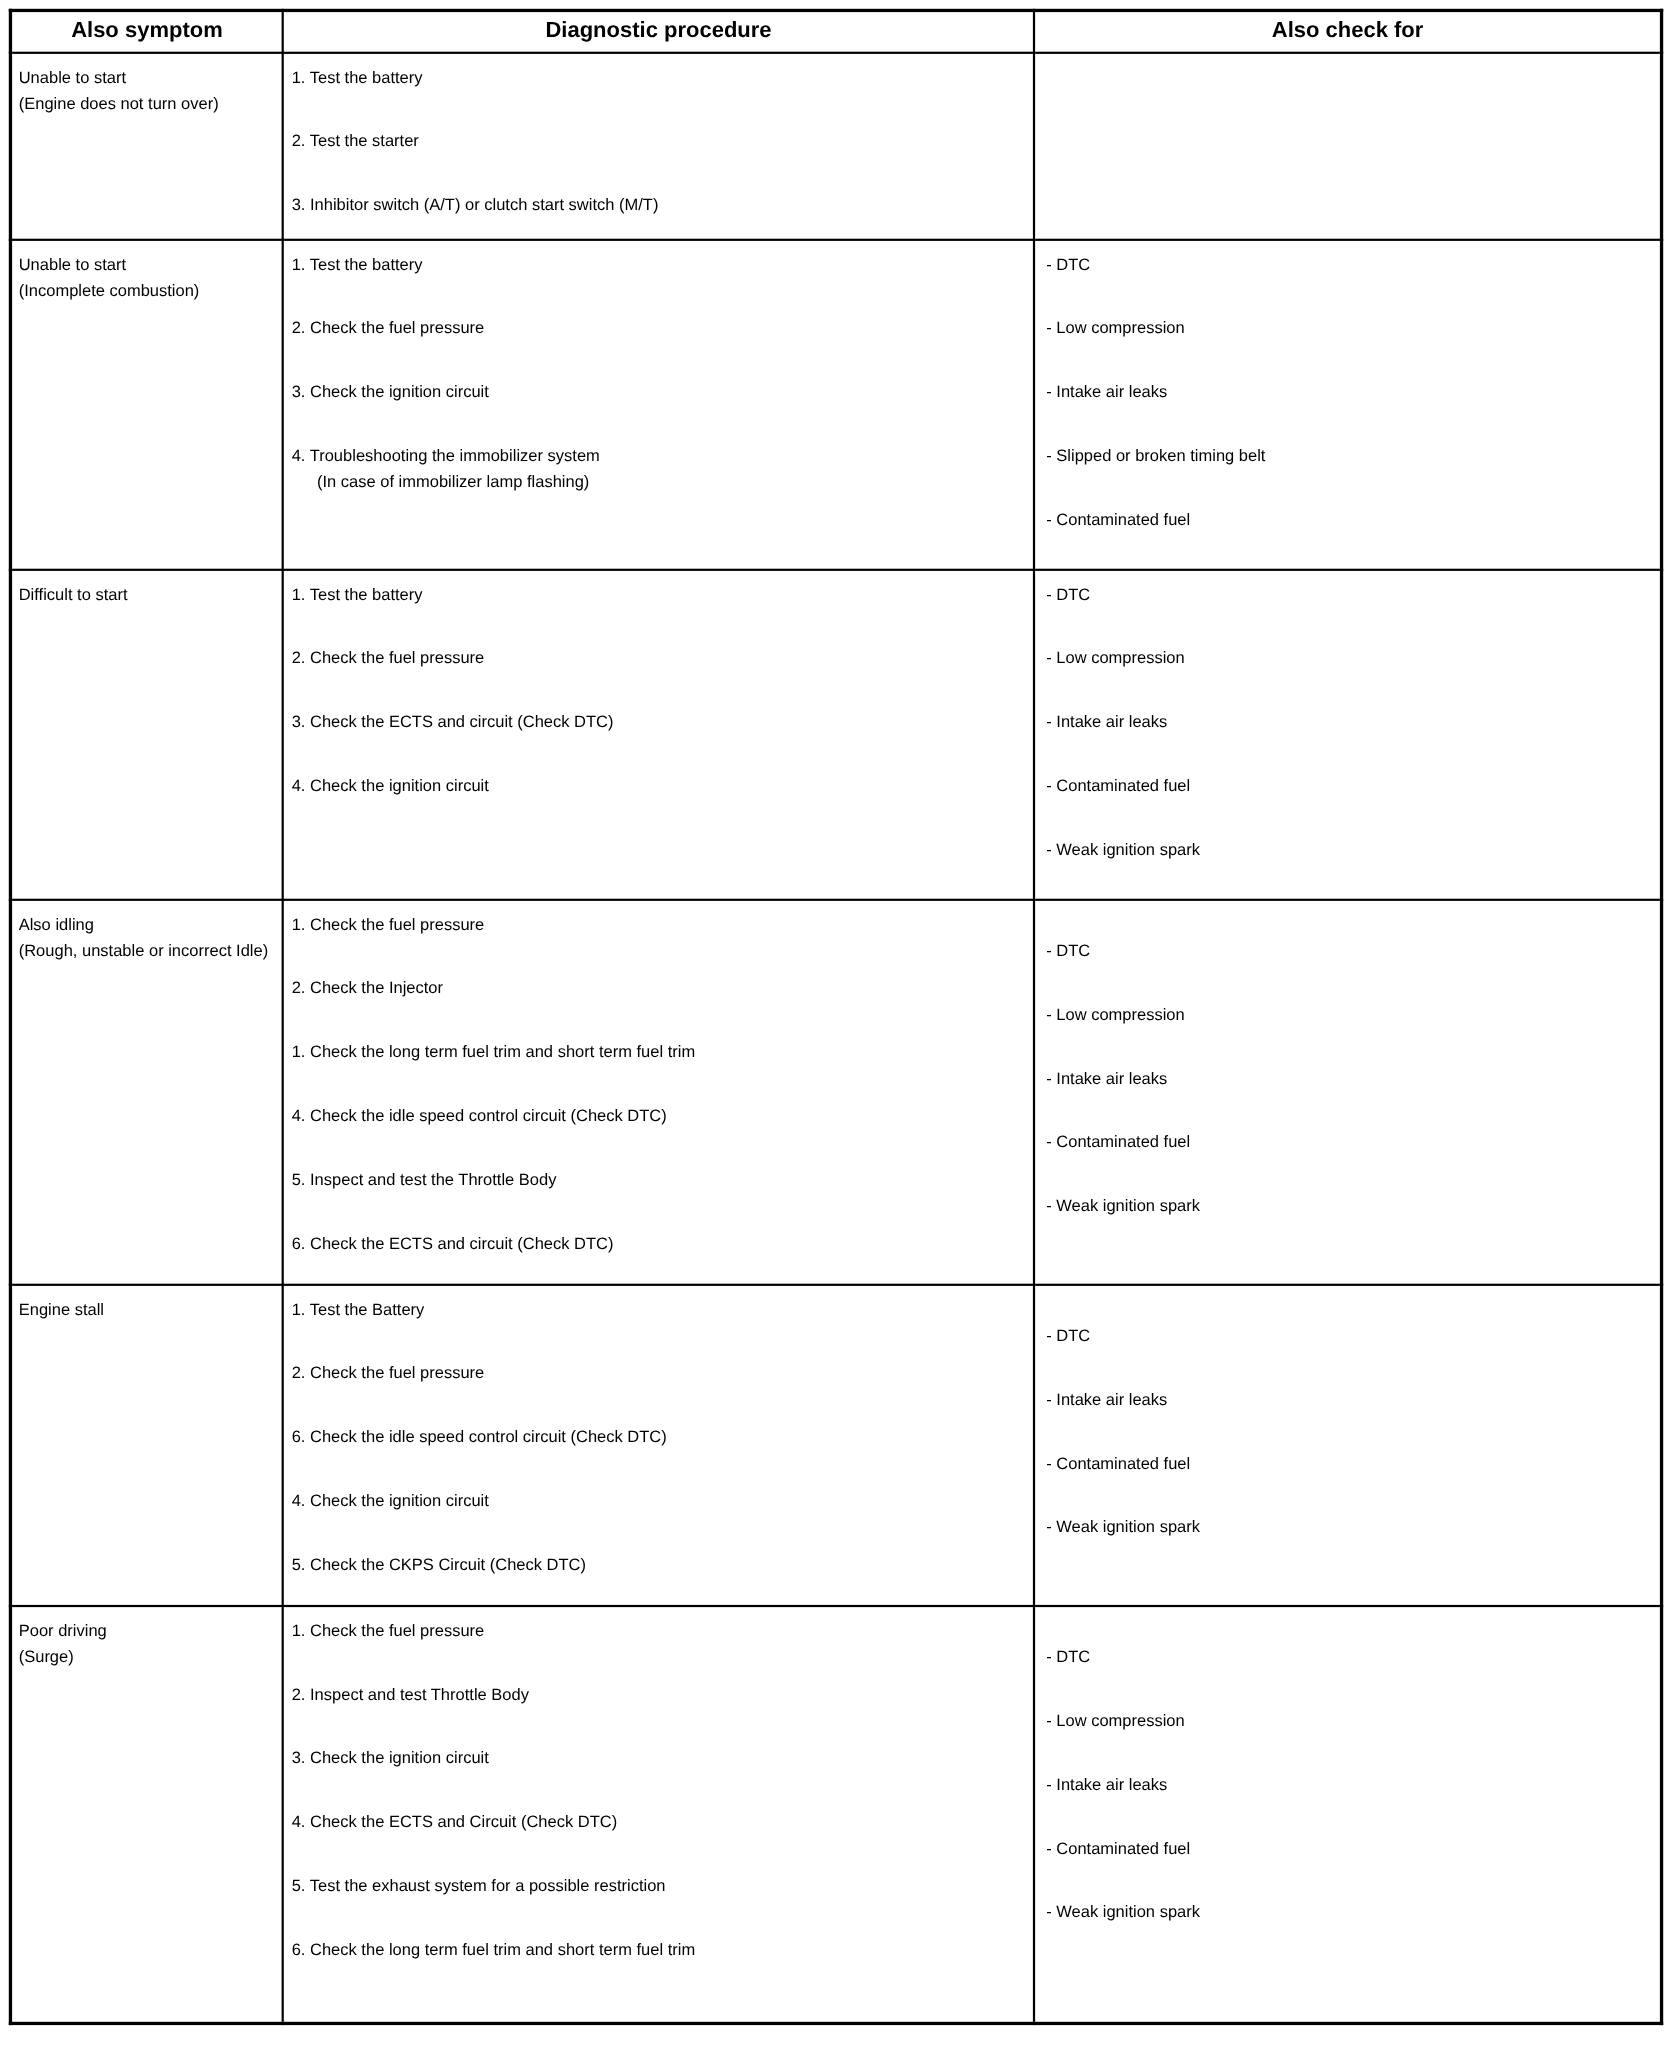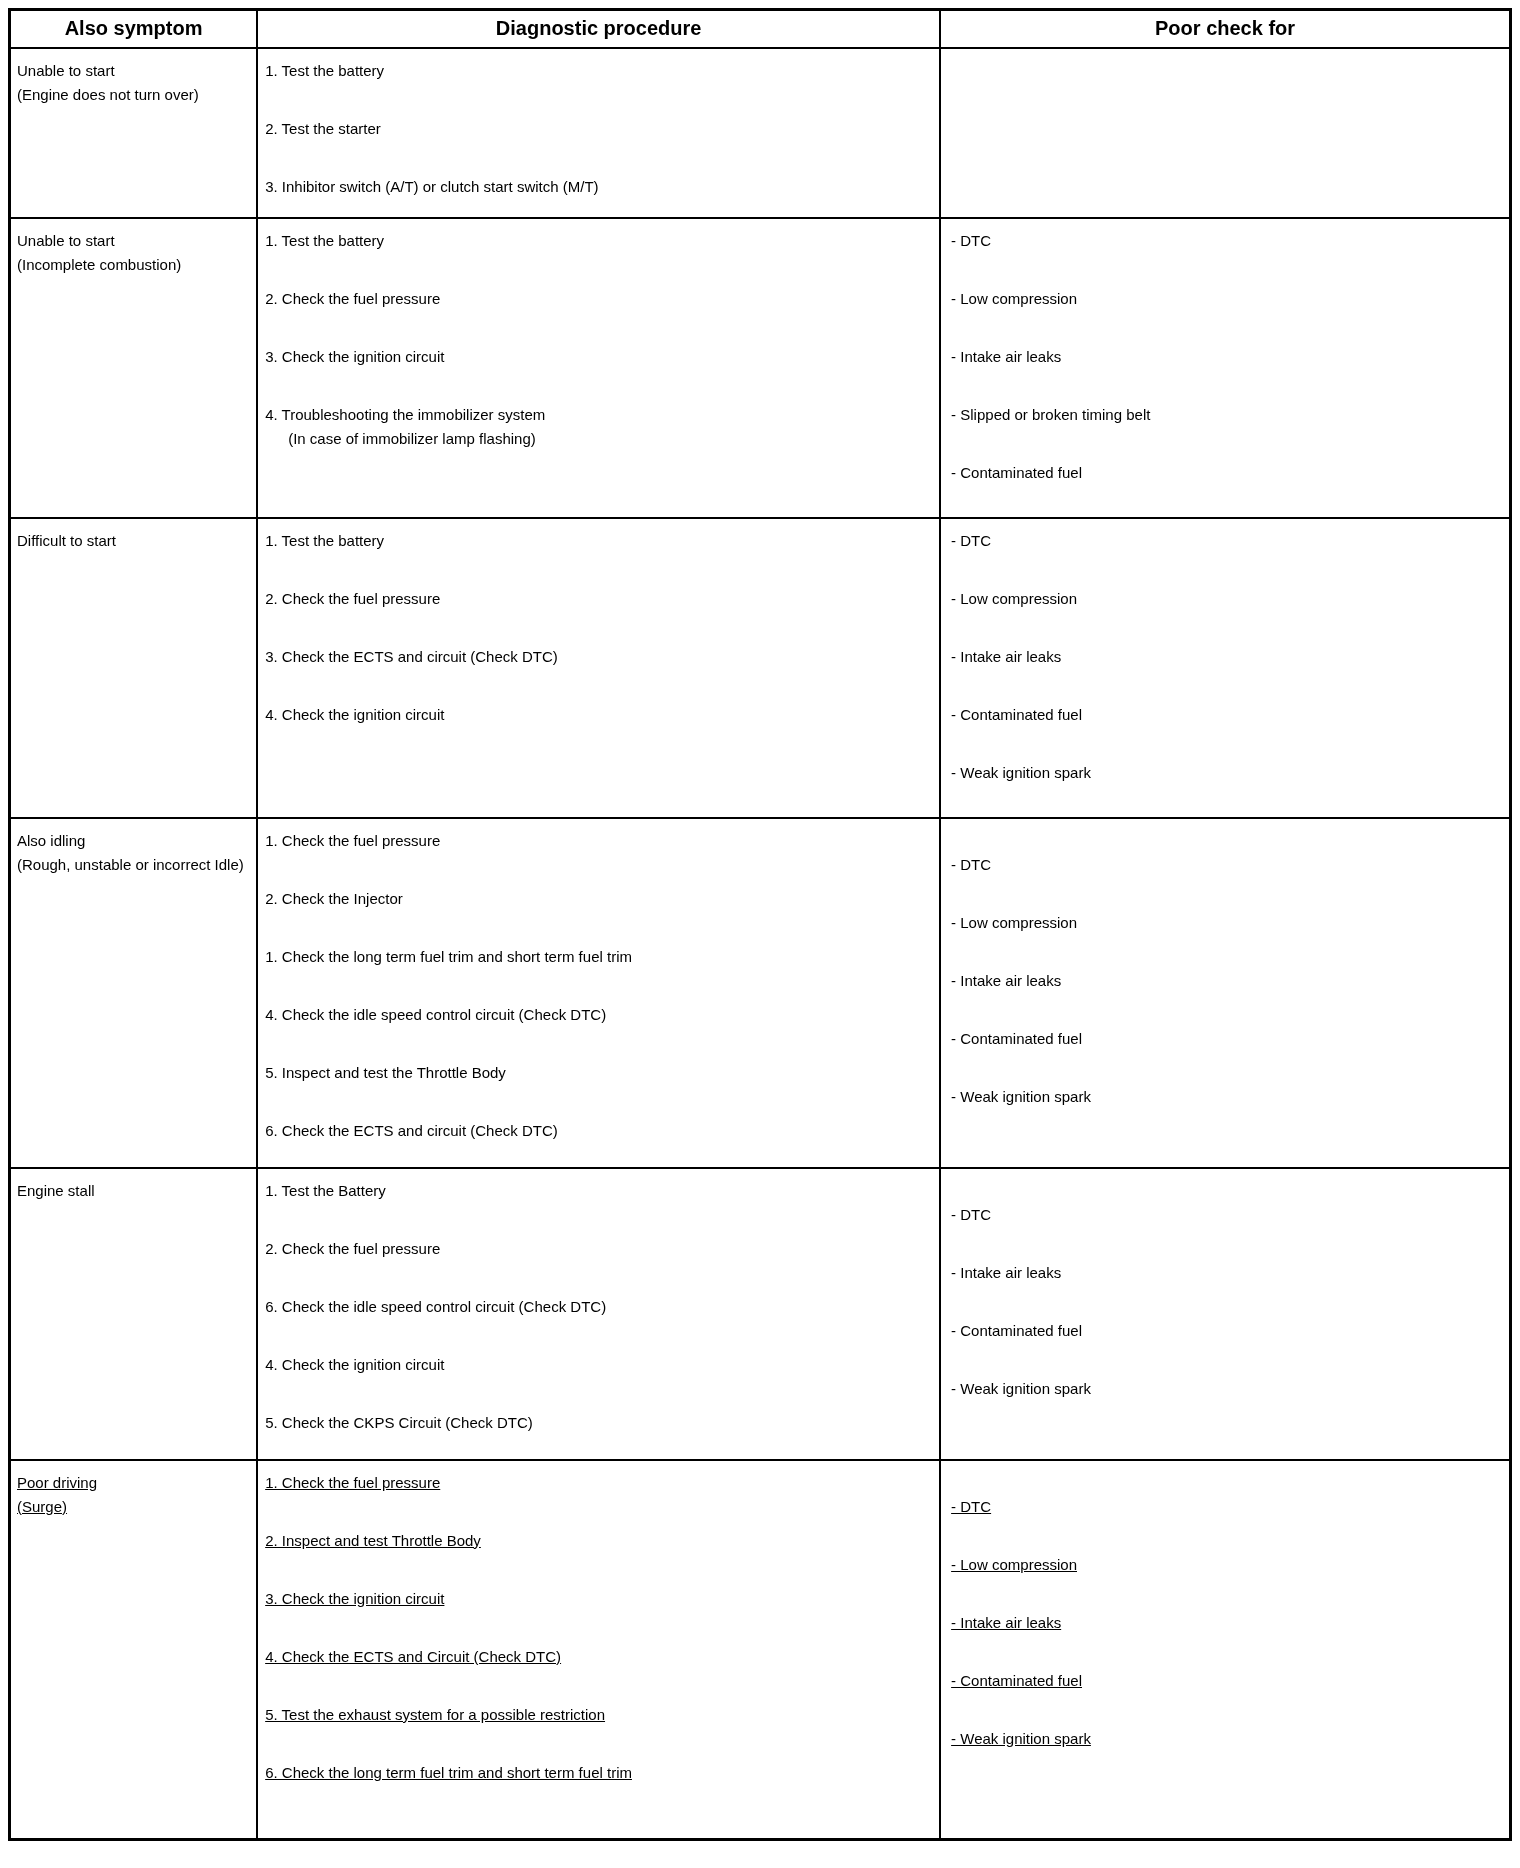--- a/index.html
+++ b/index.html
@@ -61,21 +61,21 @@
   <table class="diag">
     <colgroup>
       <col class="c1">
       <col class="c2">
       <col class="c3">
     </colgroup>
     <thead>
       <tr>
         <th>Also symptom</th>
         <th>Diagnostic procedure</th>
-        <th>Poor check for</th>
+        <th>Also check for</th>
       </tr>
     </thead>
     <tbody>
         <tr style="height: 170px;">
           <td class="col-symptom">
             <div class="symptom-text">Unable to start
 (Engine does not turn over)</div>
           </td>
           <td class="col-procedure">
             <div class="proc-item">
@@ -198,21 +198,21 @@
               <div>5. Check the CKPS Circuit (Check DTC)</div>
             </div>
           </td>
           <td class="col-check offset">
             <div class="check-item">- DTC</div>
             <div class="check-item">- Intake air leaks</div>
             <div class="check-item">- Contaminated fuel</div>
             <div class="check-item">- Weak ignition spark</div>
           </td>
         </tr>
-        <tr style="height: 380px; text-decoration: underline;">
+        <tr style="height: 380px;">
           <td class="col-symptom">
             <div class="symptom-text">Poor driving
 (Surge)</div>
           </td>
           <td class="col-procedure">
             <div class="proc-item">
               <div>1. Check the fuel pressure</div>
             </div>
             <div class="proc-item">
               <div>2. Inspect and test Throttle Body</div>

